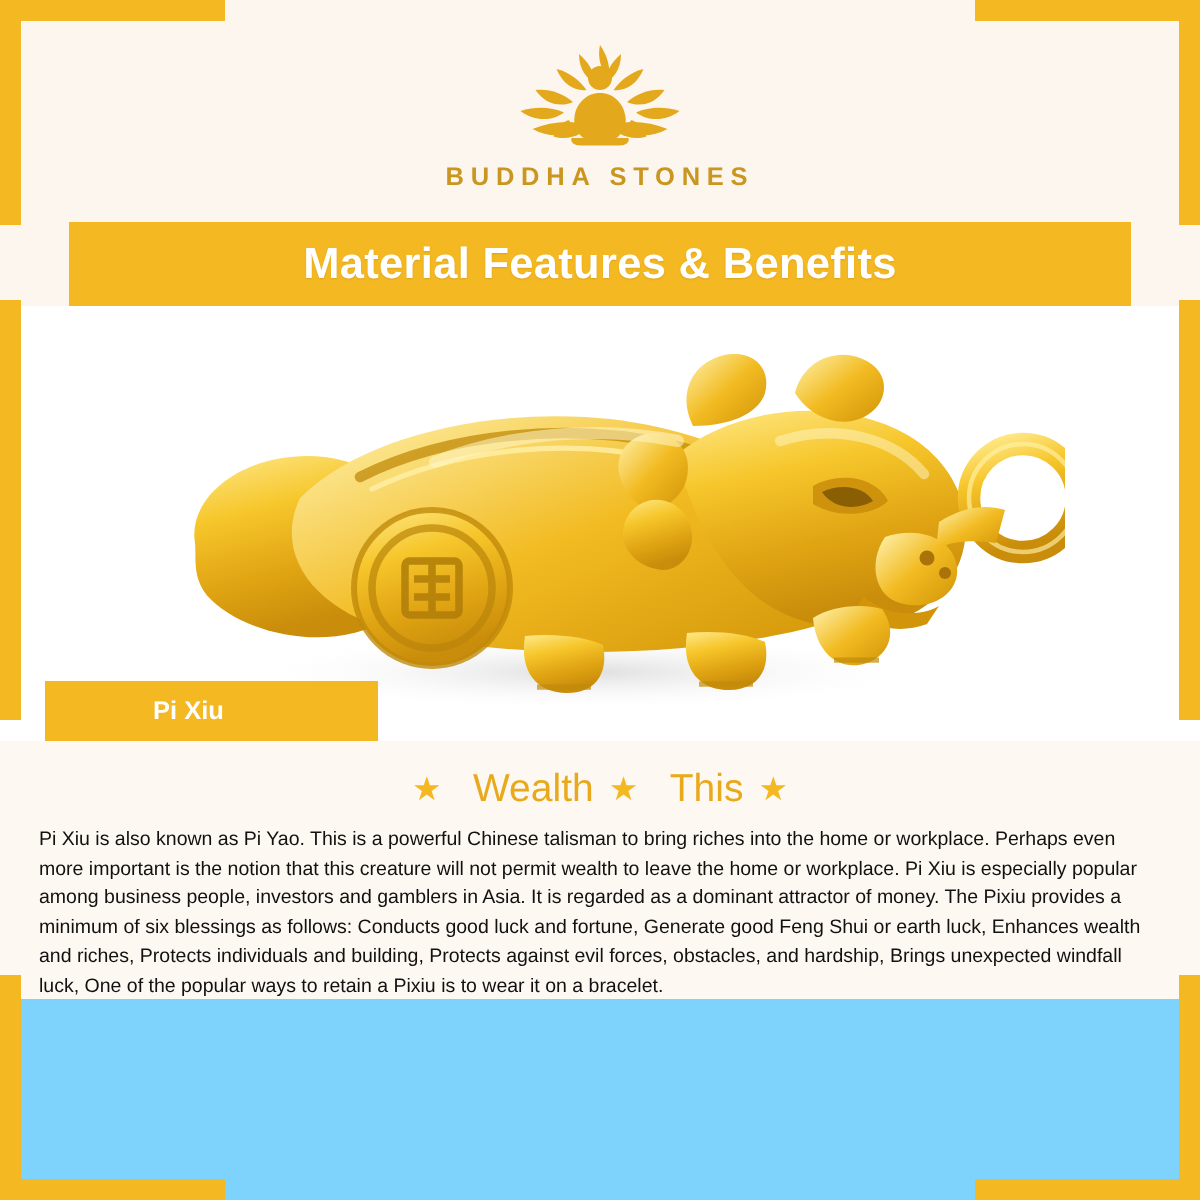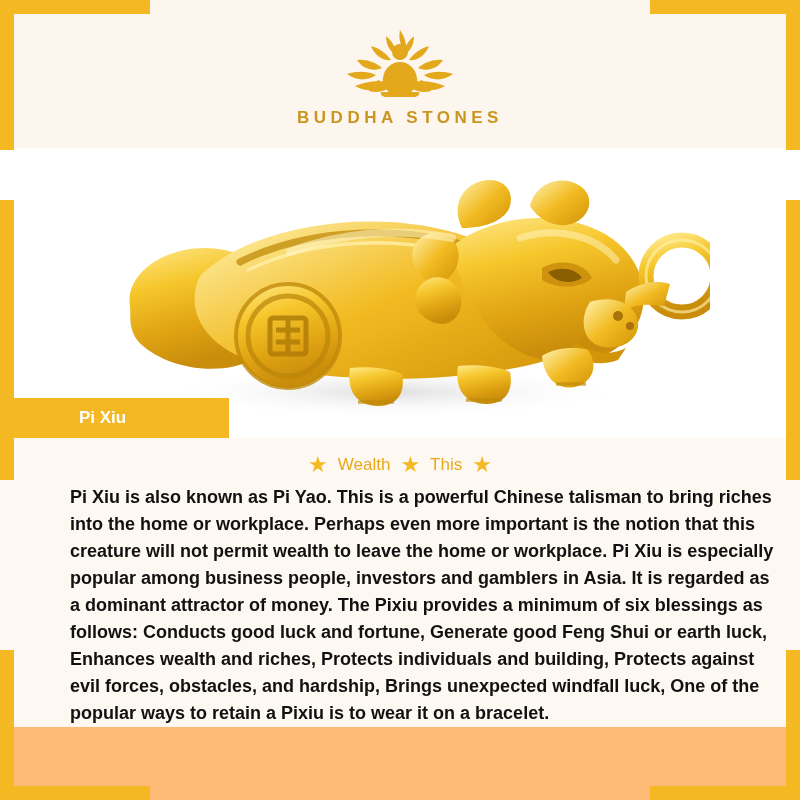--- a/index.html
+++ b/index.html
@@ -5,21 +5,21 @@
   * { box-sizing: border-box; margin: 0; padding: 0; }
   html, body {
     width: 800px; height: 800px;
     font-family: "Liberation Sans", sans-serif;
     background: #ffffff;
     overflow: hidden;
   }
   .page {
     position: relative;
     width: 800px; height: 800px;
-    background: #fdba74;
+    background: #7dd3fc;
   }
 
   
   .corner {
     position: absolute;
     background: #f3b822;
     z-index: 5;
   }
   .corner-tl-h { left: 0; top: 0; width: 150px; height: 14px; }
   .corner-tl-v { left: 0; top: 0; width: 14px; height: 150px; }
@@ -93,21 +93,21 @@
   .hero-art {
     position: absolute;
     left: 50%;
     top: 8px;
     transform: translateX(-50%);
     width: 620px;
     height: 275px;
   }
   .caption-band {
     position: absolute;
-    left: 7px;
+    left: 30px;
     bottom: 0;
     width: 222px;
     height: 40px;
     background: #f3b822;
     display: flex;
     align-items: center;
     padding-left: 72px;
     z-index: 4;
   }
   .caption-text {
@@ -126,30 +126,29 @@
     display: flex;
     align-items: center;
     justify-content: center;
     gap: 10px;
     color: #e8a91c;
     font-size: 26px;
     font-weight: normal;
     margin-bottom: 8px;
   }
   .benefit-star { font-size: 22px; color: #f3b822; line-height: 1; }
-  .benefit-word { font-size: 17px; color: #e8a91c; }
+  .benefit-word { font-size: 26px; color: #e8a91c; margin-left: 11px; }
 
   .body-copy {
-    font-size: 18px;
+    font-size: 13px;
     line-height: 1.5;
     color: #111111;
     text-align: left;
     padding: 0 4px;
-    font-weight: bold;
-    margin-left: 44px;
+    font-weight: normal;
   }
 </style>
 </head>
 <body>
 
 <div class="page">
 
   <div class="corner corner-tl-h"></div>
   <div class="corner corner-tl-v"></div>
   <div class="corner corner-tr-h"></div>
@@ -181,20 +180,23 @@
           <circle cx="65" cy="30" r="8"></circle>
           <path d="M65 40c-9 0-16 7-17 16-1 6 2 11 6 14h22c4-3 7-8 6-14-1-9-8-16-17-16z"></path>
           <path d="M44 58c-5 2-9 6-10 11 6 2 13 1 18-2zM86 58c5 2 9 6 10 11-6 2-13 1-18-2z"></path>
           <path d="M46 70h38c1 3-2 5-6 5H52c-4 0-7-2-6-5z"></path>
         </g>
       </svg>
       <div class="brand-name">BUDDHA STONES</div>
     </div>
   </div>
 
+  <div class="title-band">
+    <div class="title-text">Material Features &amp; Benefits</div>
+  </div>
 
   <div class="hero">
     <svg class="hero-art" viewBox="0 0 620 275">
       <defs>
         <linearGradient id="gold1" x1="0" y1="0" x2="0.3" y2="1">
           <stop offset="0%" stop-color="#ffe98a"></stop>
           <stop offset="35%" stop-color="#f6c62b"></stop>
           <stop offset="70%" stop-color="#e0a413"></stop>
           <stop offset="100%" stop-color="#c98c0b"></stop>
         </linearGradient>

